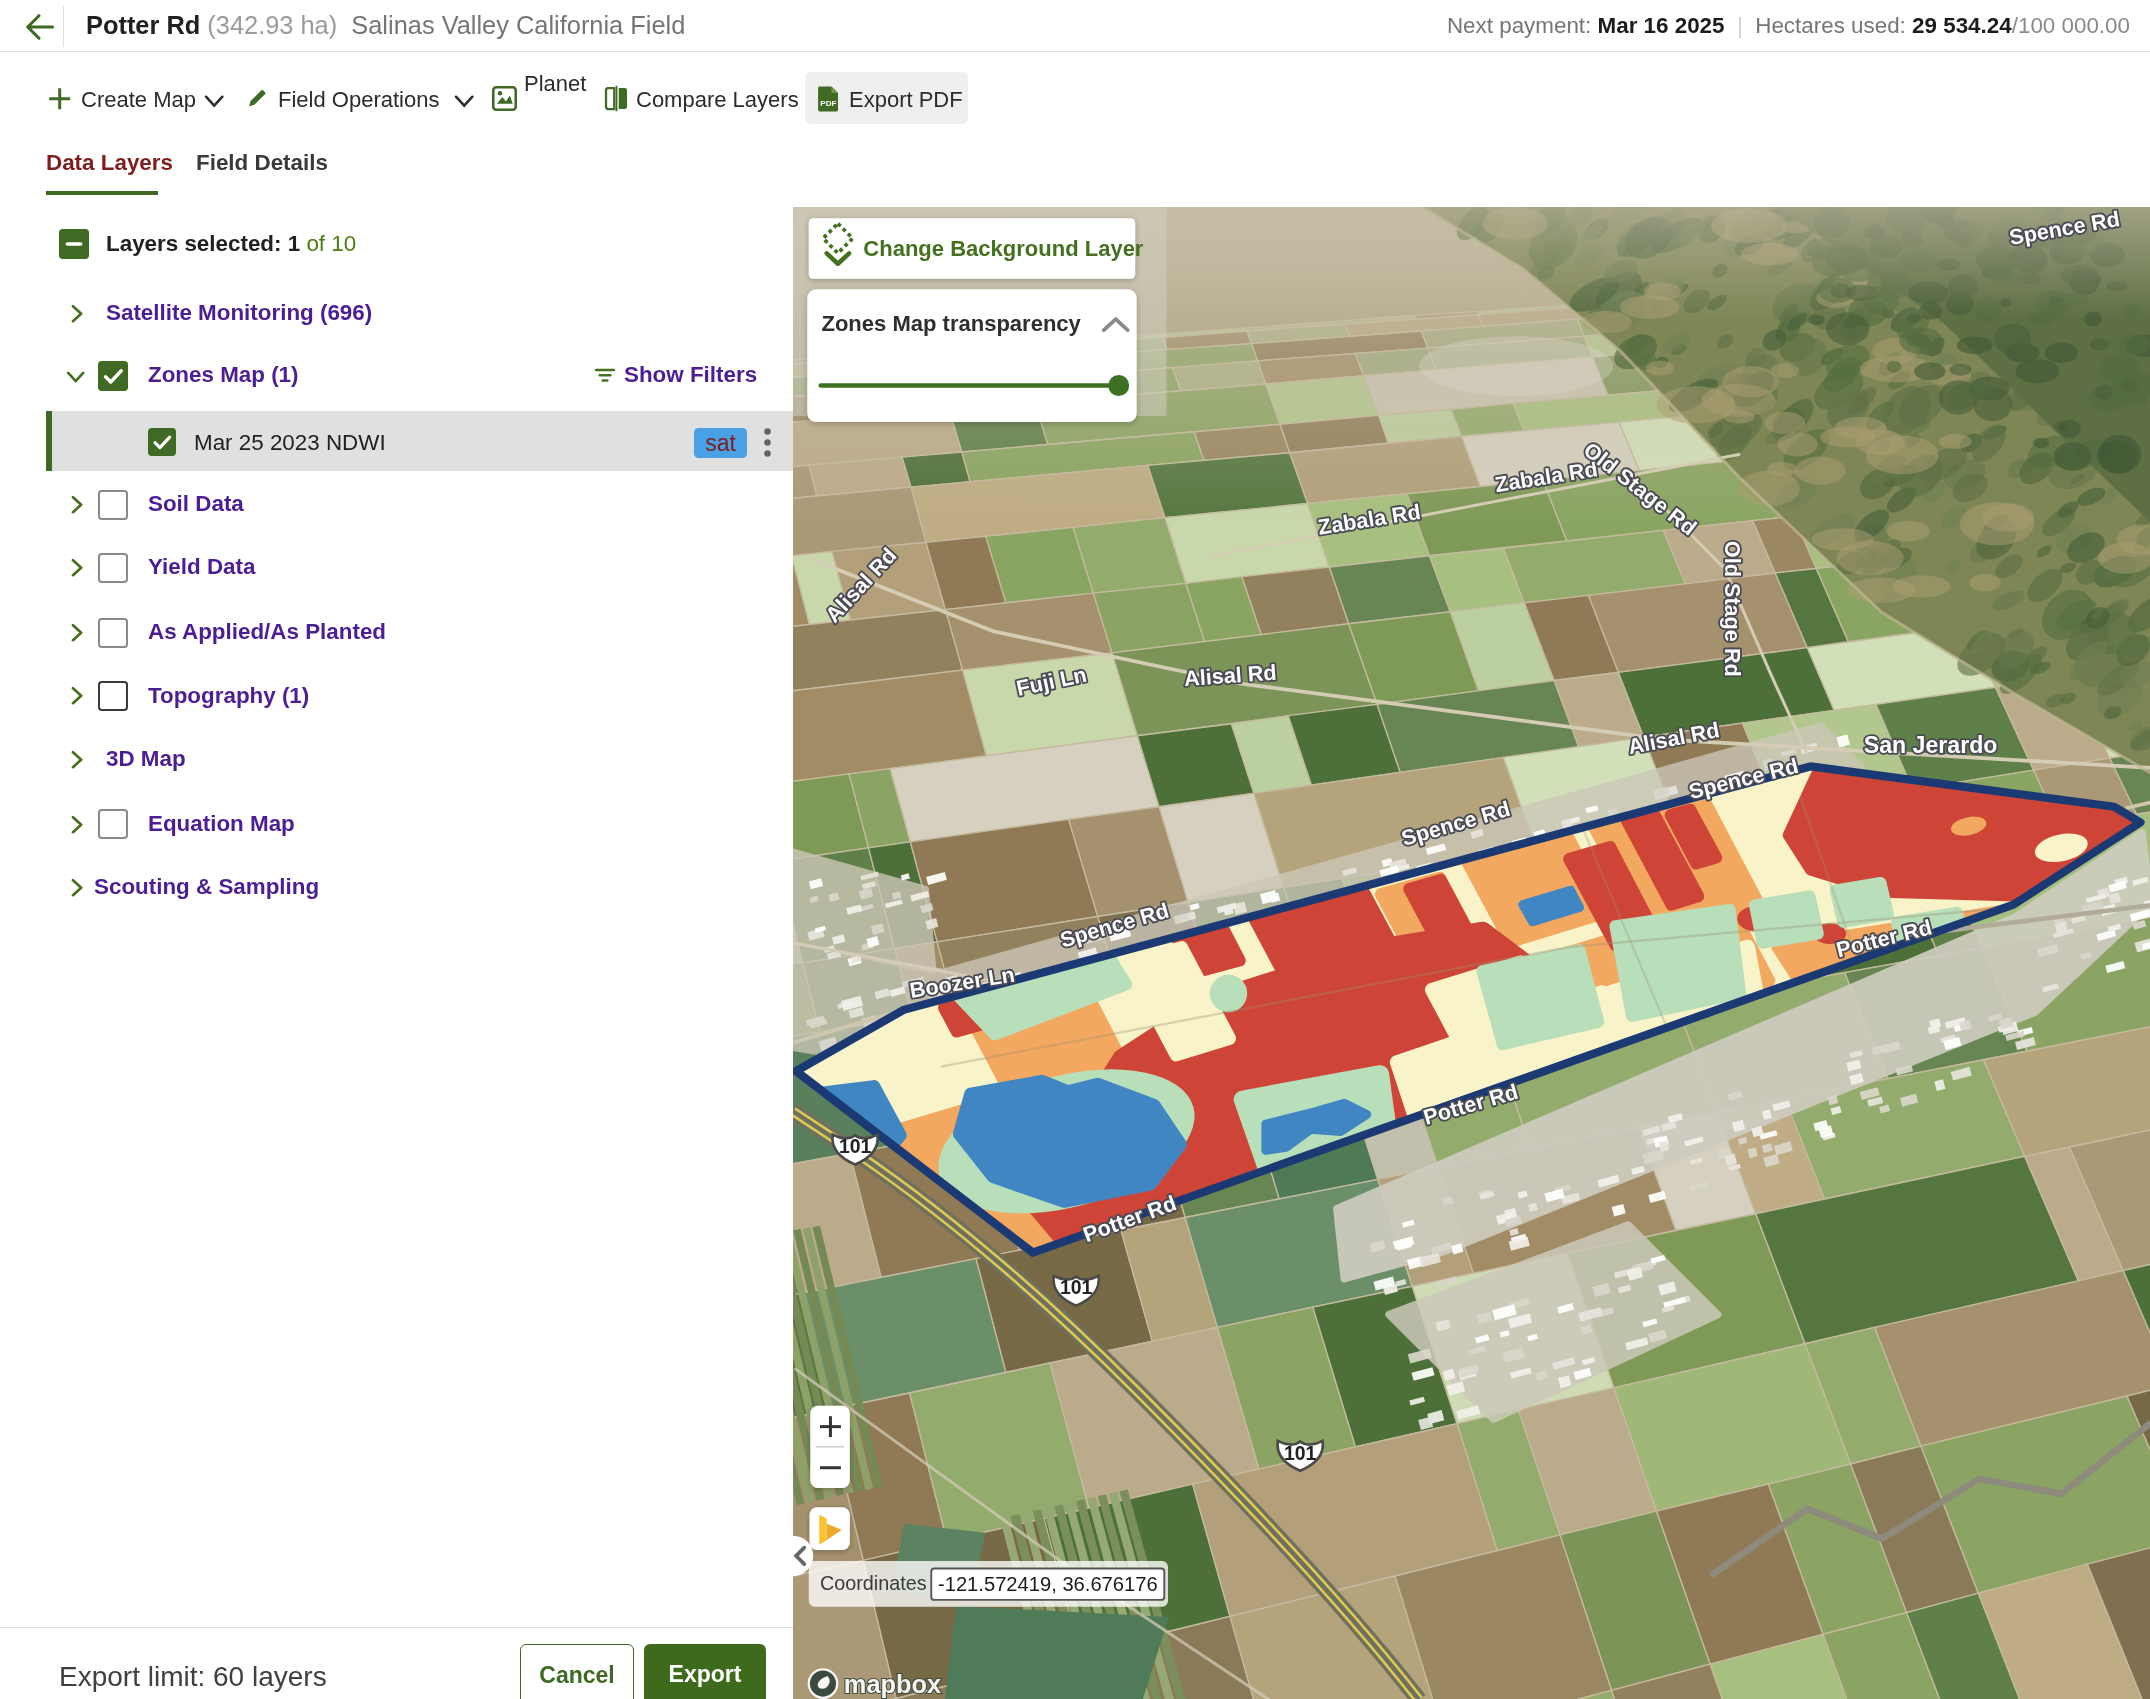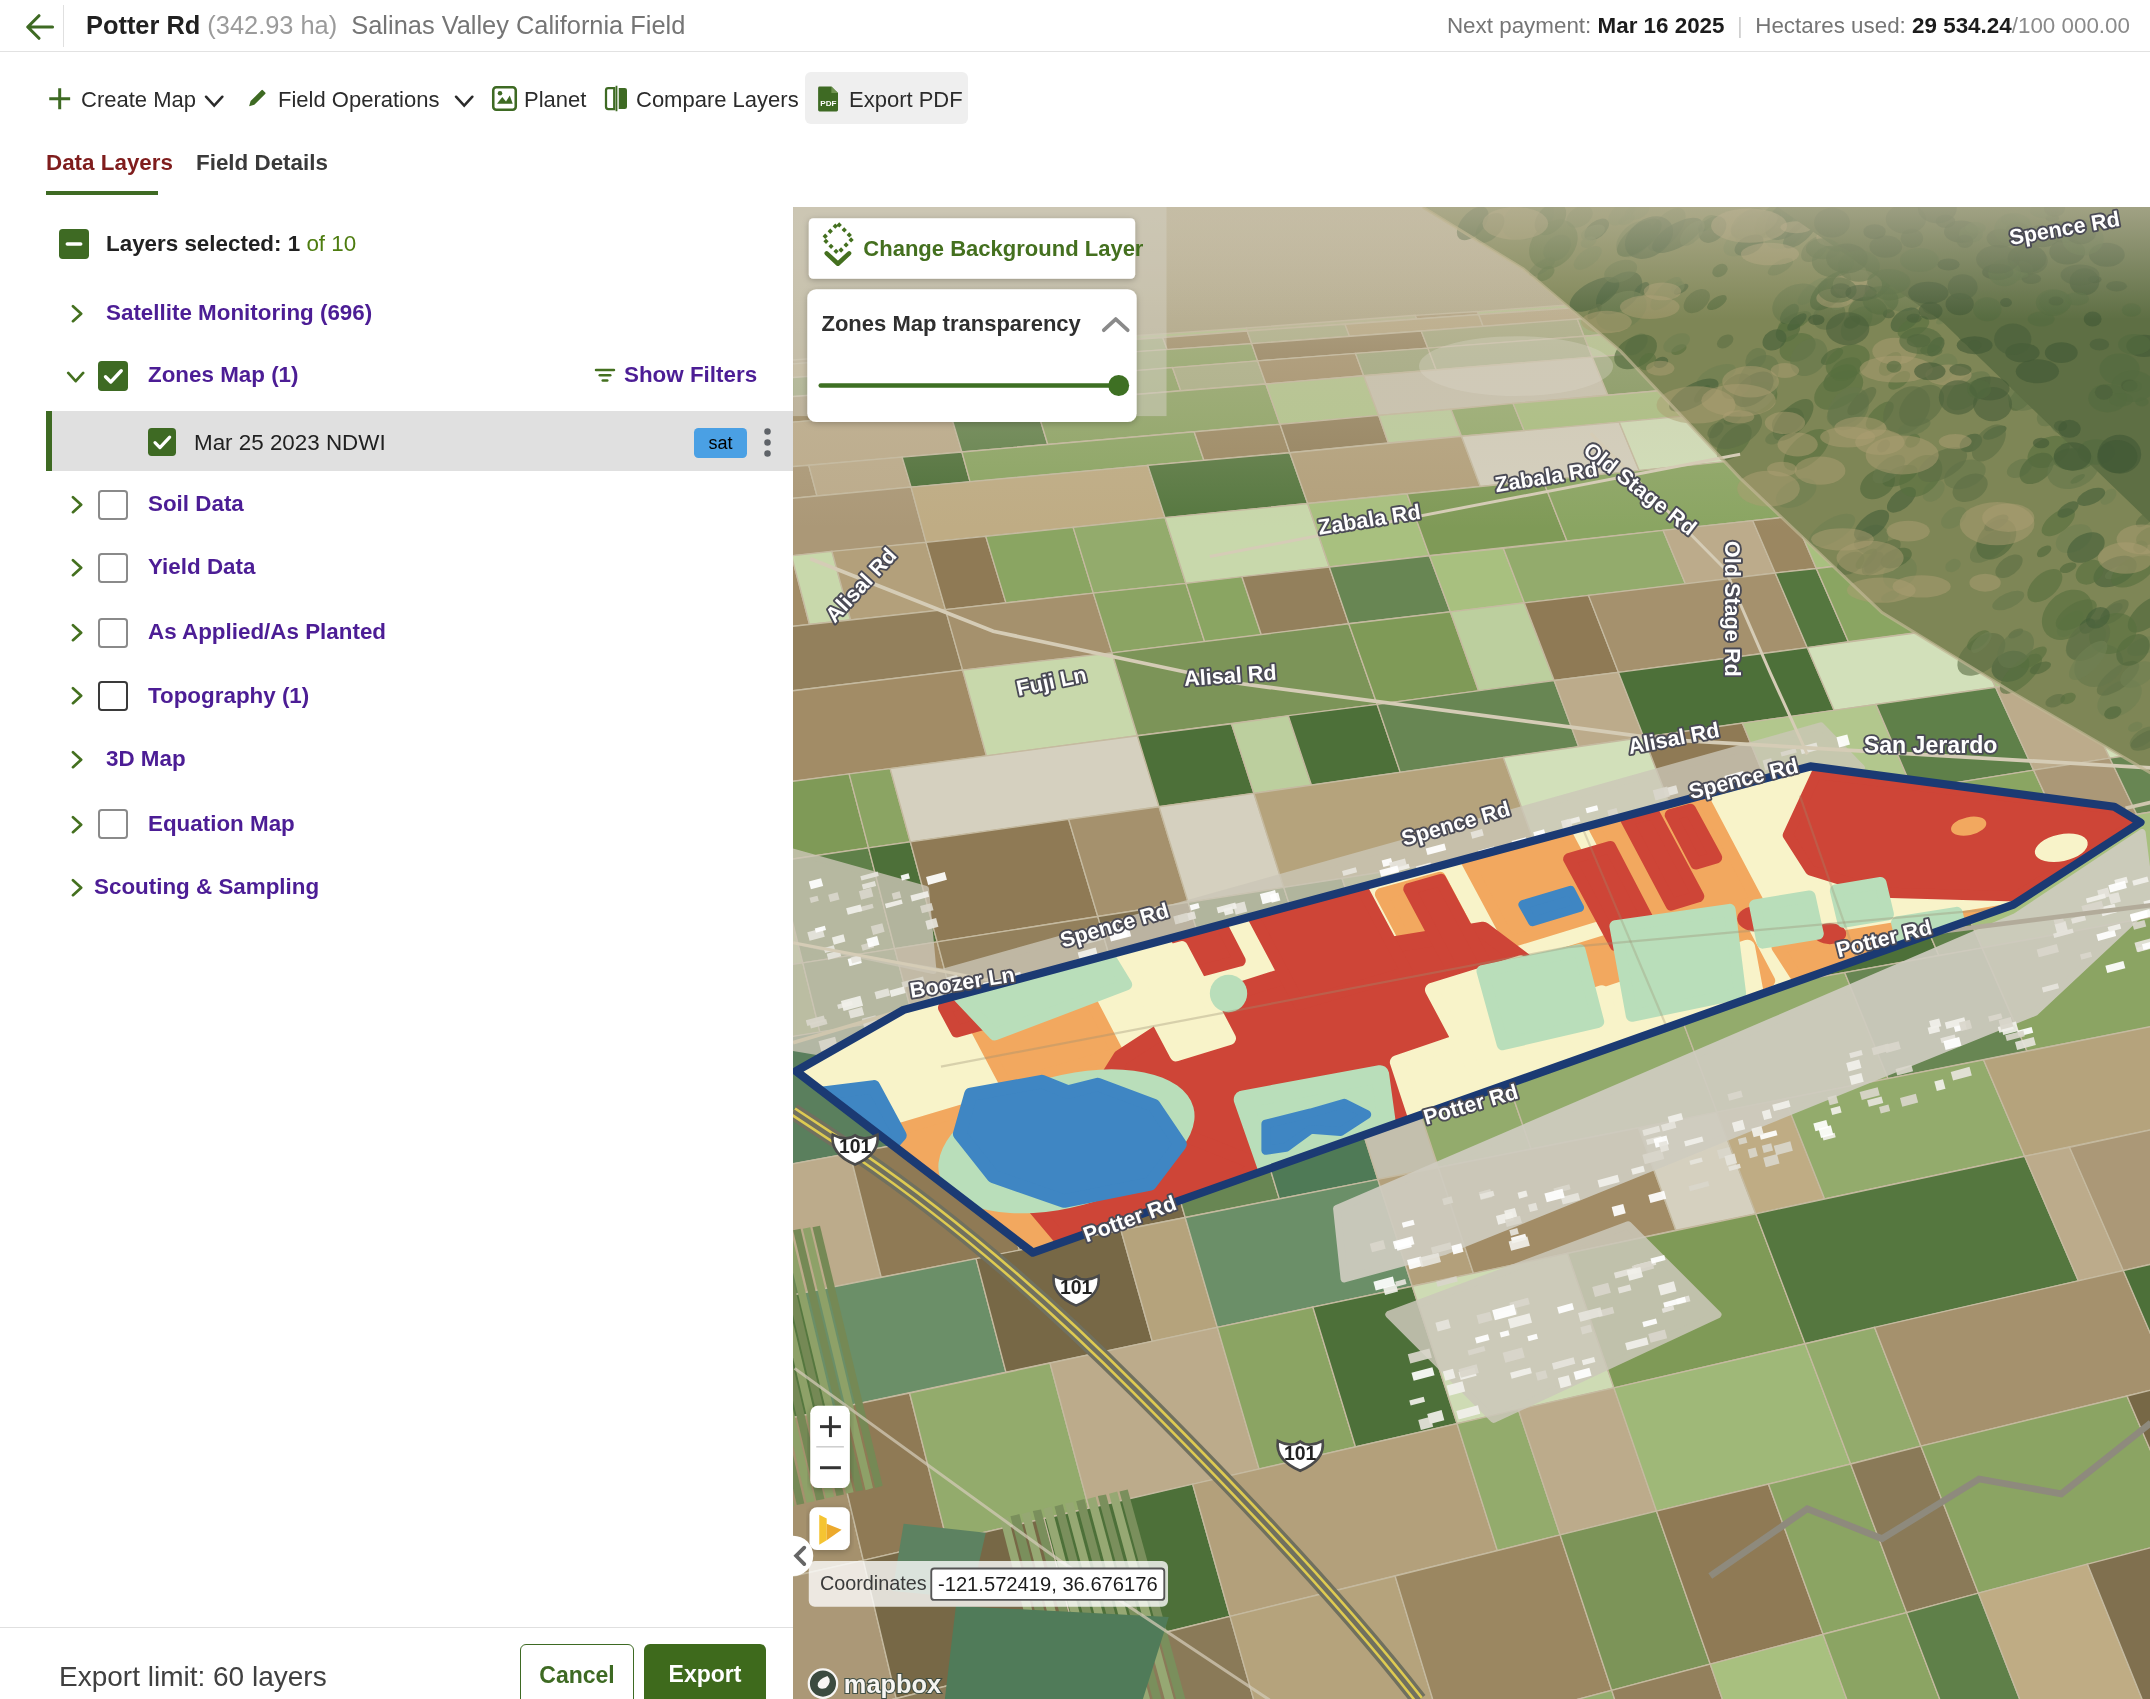--- a/index.html
+++ b/index.html
@@ -33,21 +33,21 @@
   </svg>
 <div class="abs tb" style="left:278px;top:87px">Field Operations</div>
 <svg class="abs" style="left:453px;top:93px" width="22.4" height="16.4" viewBox="0 0 30 22">
     <path d="M4 5 L15 17 L26 5" fill="none" stroke="#2b2b2b" stroke-width="3.4" stroke-linecap="round"></path>
   </svg>
 <svg class="abs" style="left:491px;top:85px" width="27" height="27" viewBox="0 0 36 36">
     <rect x="3" y="3" width="30" height="30" rx="4" fill="none" stroke="#3e6a23" stroke-width="3.4"></rect>
     <path d="M8 25 L15 16 L20 22 L25 14 L29 25 Z" fill="#3e6a23"></path>
     <circle cx="12" cy="11" r="3" fill="#3e6a23"></circle>
   </svg>
-<div class="abs tb" style="left:524px;top:87px">Planet</div>
+<div class="abs tb" style="left:524px;top:71px">Planet</div>
 <svg class="abs" style="left:603px;top:85px" width="27" height="27" viewBox="0 0 36 36">
     <path d="M15 4 H7 a3 3 0 0 0 -3 3 V29 a3 3 0 0 0 3 3 H15 Z" fill="none" stroke="#3e6a23" stroke-width="3"></path>
     <path d="M21 4 H29 a3 3 0 0 1 3 3 V29 a3 3 0 0 1 -3 3 H21 Z" fill="#3e6a23"></path>
     <path d="M18 1 V35" stroke="#3e6a23" stroke-width="2.4"></path>
   </svg>
 <div class="abs tb" style="left:636px;top:87px">Compare Layers</div>
 <div class="abs" style="left:805px;top:72px;width:163px;height:52px;background:#efefef;border-radius:6px"></div>
 <svg class="abs" style="left:815px;top:85px" width="25.4" height="28" viewBox="0 0 34 38">
     <path d="M6 2 H22 L31 11 V34 a2 2 0 0 1 -2 2 H6 a2 2 0 0 1 -2 -2 V4 a2 2 0 0 1 2 -2 Z" fill="#3e6a23"></path>
     <path d="M22 2 L22 11 L31 11" fill="#6f9450"></path>
@@ -79,21 +79,21 @@
       <line x1="9" y1="15" x2="23" y2="15"></line>
       <line x1="13" y1="22" x2="19" y2="22"></line>
     </g>
   </svg>
 <div class="abs gl" style="left:624px;top:362px">Show Filters</div>
 <div class="abs" style="left:46px;top:411px;width:747px;height:60px;background:#e0e0e0;border-left:6px solid #3e6a23"></div>
 <div class="abs" style="left:148px;top:428px;width:28px;height:28px;border-radius:3.7px;background:#3e6a23"><svg width="28" height="28" viewBox="0 0 40 40">
       <path d="M10 21 L17 28 L31 13" fill="none" stroke="#fff" stroke-width="4.5" stroke-linecap="round" stroke-linejoin="round"></path>
     </svg></div>
 <div class="abs" style="left:194px;top:430px;font-size:22.4px;color:#212121">Mar 25 2023 NDWI</div>
-<div class="abs" style="left:694px;top:428px;width:53px;height:30px;background:#4aa0e4;border-radius:4.5px;color:#000000;font-size:18px;text-align:center;line-height:30px">sat</div>
+<div class="abs" style="left:694px;top:428px;width:53px;height:30px;background:#4aa0e4;border-radius:4.5px;color:#7f1d1d;font-size:23px;text-align:center;line-height:30px">sat</div>
 <svg class="abs" style="left:760px;top:427px" width="15" height="31" viewBox="0 0 20 42">
 <g fill="#5f6368">
       <circle cx="10" cy="6" r="4.4"></circle>
       <circle cx="10" cy="21" r="4.4"></circle>
       <circle cx="10" cy="36" r="4.4"></circle>
     </g>
   </svg>
 <svg class="abs" style="left:67px;top:495px" width="19.4" height="19.4" viewBox="0 0 26 26">
     <path d="M8 3 L19 13 L8 23" fill="none" stroke="#44701f" stroke-width="3.6" stroke-linecap="round" stroke-linejoin="round"></path>
   </svg>

